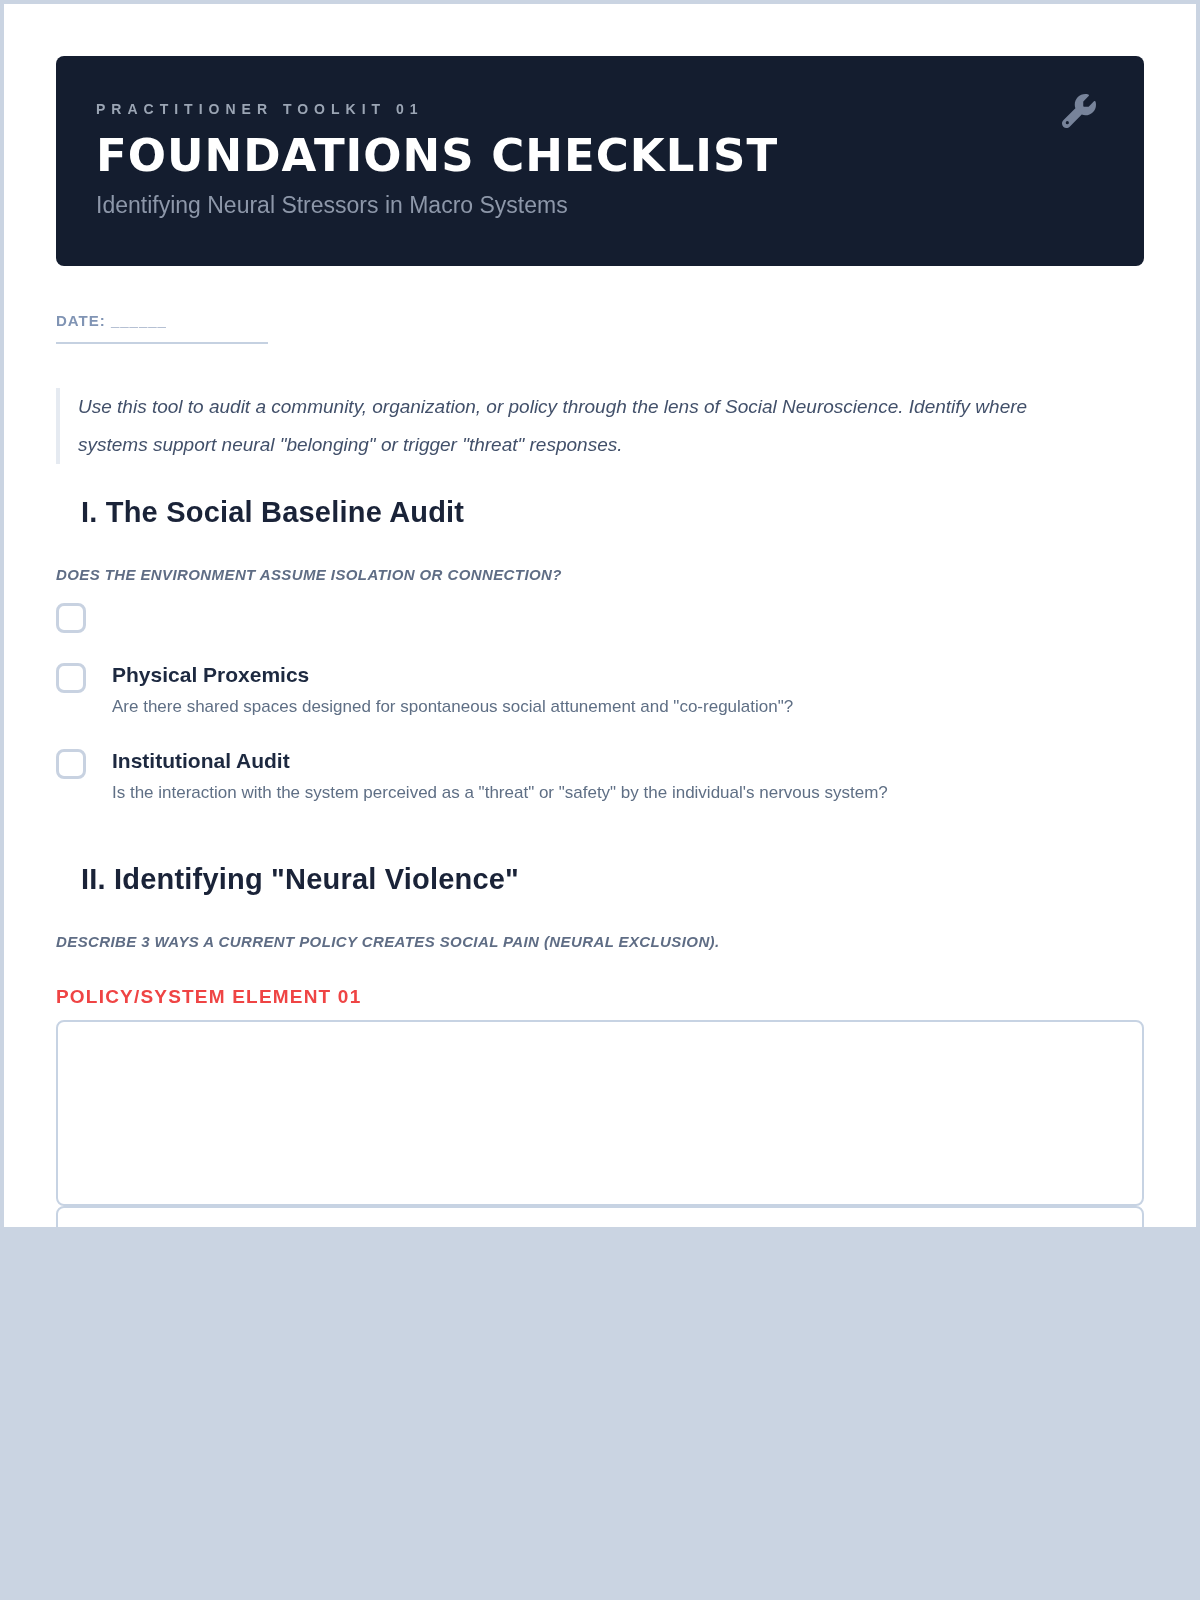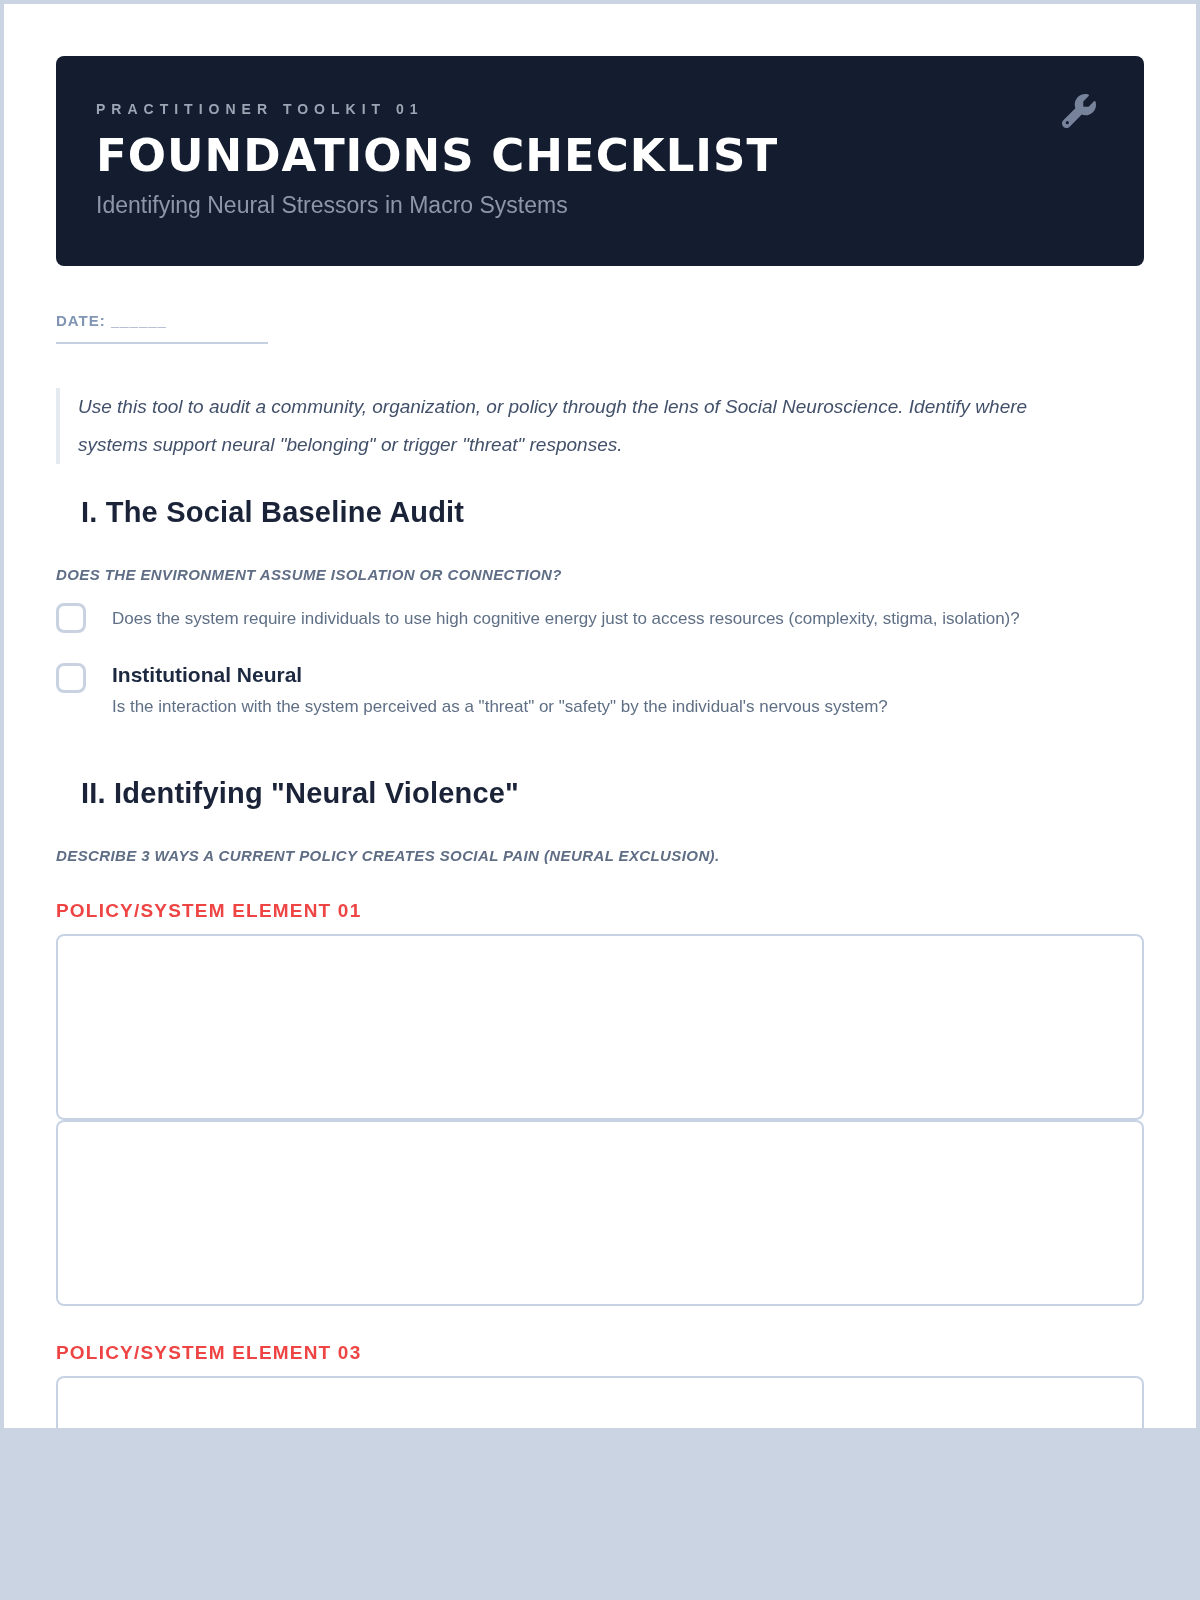--- a/index.html
+++ b/index.html
@@ -4,21 +4,21 @@
 <style>
   html, body {
     margin: 0;
     padding: 0;
     background: #cad4e2;
     font-family: "Liberation Sans", sans-serif;
   }
   .page {
     box-sizing: border-box;
     width: 1200px;
-    height: 1428px;
+    height: 1227px;
     background: #ffffff;
     border: 4px solid #cad4e2;
     border-bottom: none;
     padding: 0 52px;
     overflow: hidden;
   }
   
   .banner {
     position: relative;
     margin-top: 52px;
@@ -196,27 +196,33 @@
   <div class="section-heading">
     <div class="section-bar"></div>
     <div class="section-title">I. The Social Baseline Audit</div>
   </div>
   <div class="section-prompt">DOES THE ENVIRONMENT ASSUME ISOLATION OR CONNECTION?</div>
 
   <div class="checklist">
     <div class="check-item">
       <div class="checkbox"></div>
       <div class="check-body">
-        <div class="check-desc">Does the system require individuals to use high cognitive energy just to access resources (complexity, stigma, isolation)?</div>
       </div>
     </div>
     <div class="check-item">
       <div class="checkbox"></div>
       <div class="check-body">
-        <div class="check-title">Institutional Neural</div>
+        <div class="check-title">Physical Proxemics</div>
+        <div class="check-desc">Are there shared spaces designed for spontaneous social attunement and "co-regulation"?</div>
+      </div>
+    </div>
+    <div class="check-item">
+      <div class="checkbox"></div>
+      <div class="check-body">
+        <div class="check-title">Institutional Audit</div>
         <div class="check-desc">Is the interaction with the system perceived as a "threat" or "safety" by the individual's nervous system?</div>
       </div>
     </div>
   </div>
 
   <div class="section-heading second">
     <div class="section-bar"></div>
     <div class="section-title">II. Identifying "Neural Violence"</div>
   </div>
   <div class="section-prompt">DESCRIBE 3 WAYS A CURRENT POLICY CREATES SOCIAL PAIN (NEURAL EXCLUSION).</div>

